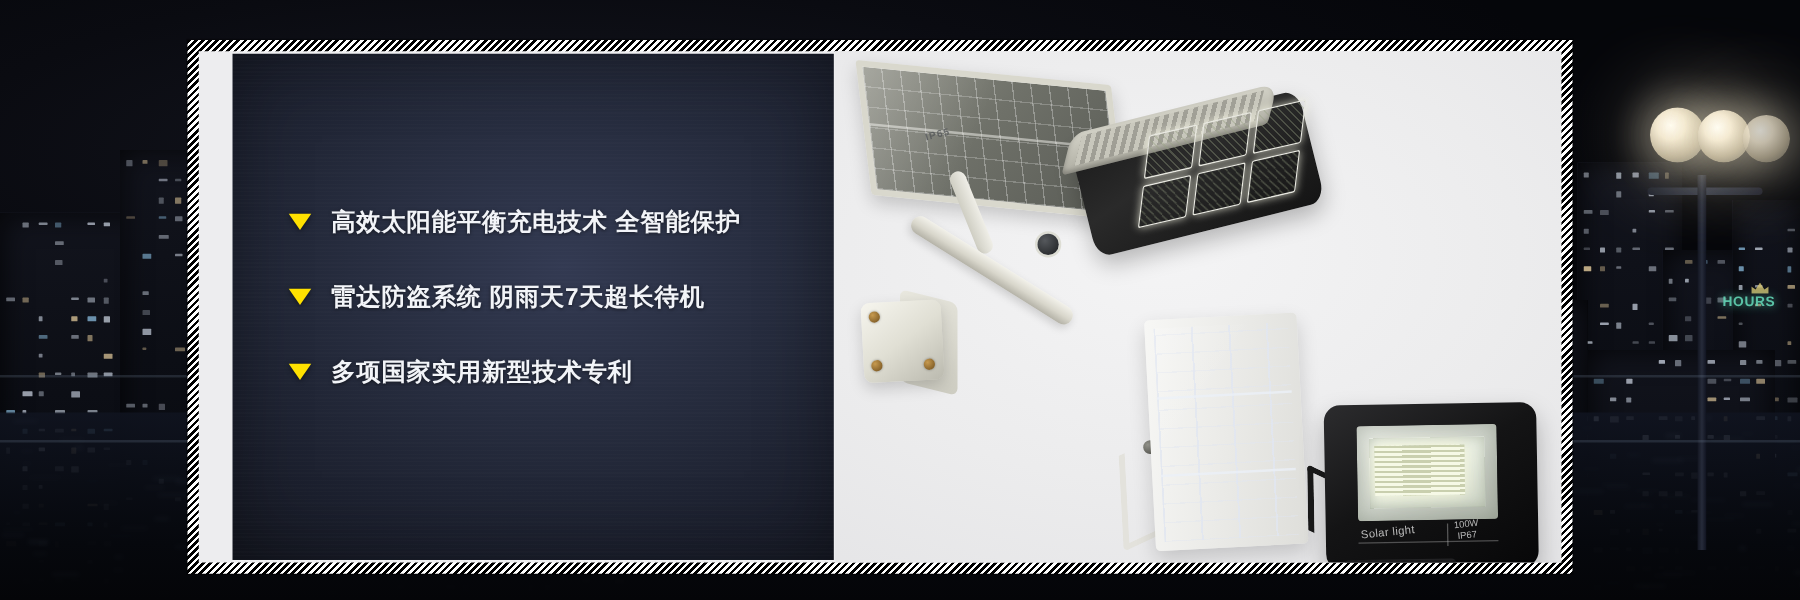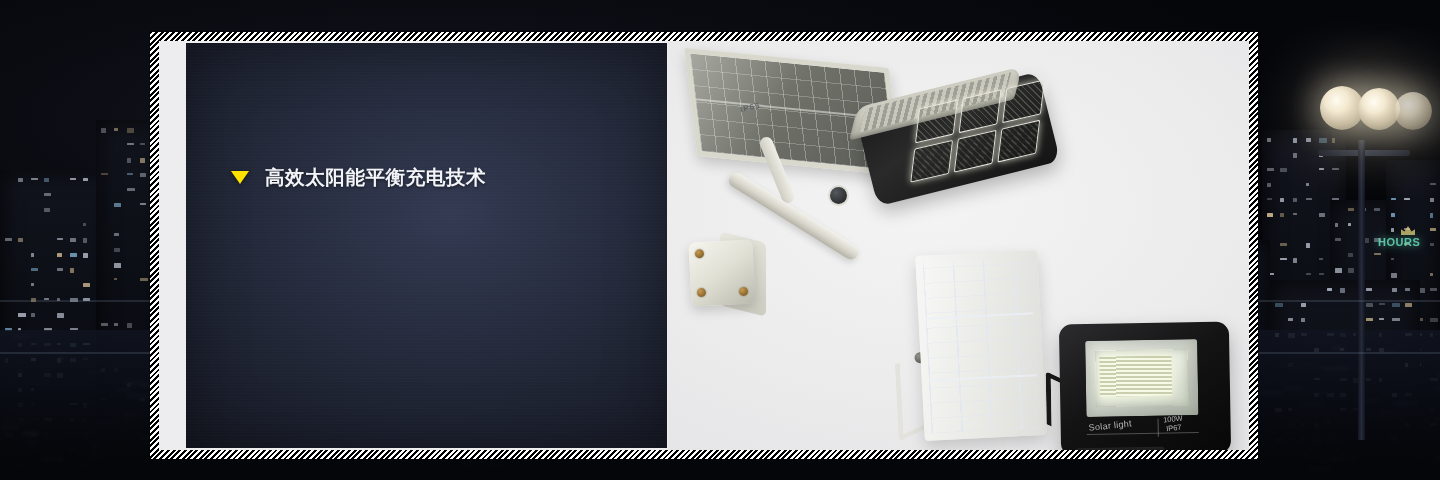--- a/index.html
+++ b/index.html
@@ -935,21 +935,29 @@
   <div class="frame">
     <div class="frame-inner"></div>
   </div>
 
   <div class="panel"></div>
 
 
   <div class="bullets">
     <div class="bullet">
       <span class="tri"></span>
-      <span class="btxt">高效太阳能平衡充电技术</span>
+      <span class="btxt">高效太阳能平衡充电技术 全智能保护</span>
+    </div>
+    <div class="bullet">
+      <span class="tri"></span>
+      <span class="btxt">雷达防盗系统 阴雨天7天超长待机</span>
+    </div>
+    <div class="bullet">
+      <span class="tri"></span>
+      <span class="btxt">多项国家实用新型技术专利</span>
     </div>
   </div>
 
   <div class="photo">
 
     <div class="sl">
       <div class="sp-panel">
         <div class="sp-cells"></div>
         <div class="sp-bus"></div>
         <div class="sp-glare"></div>

